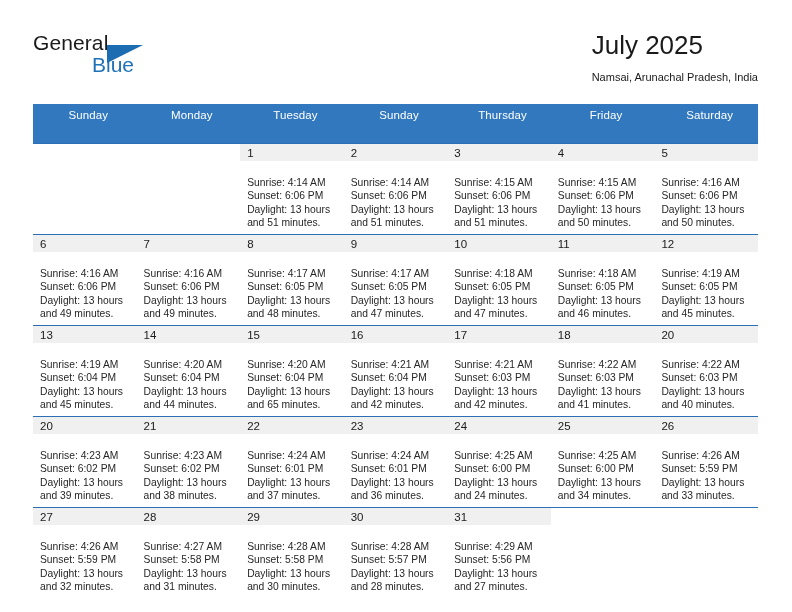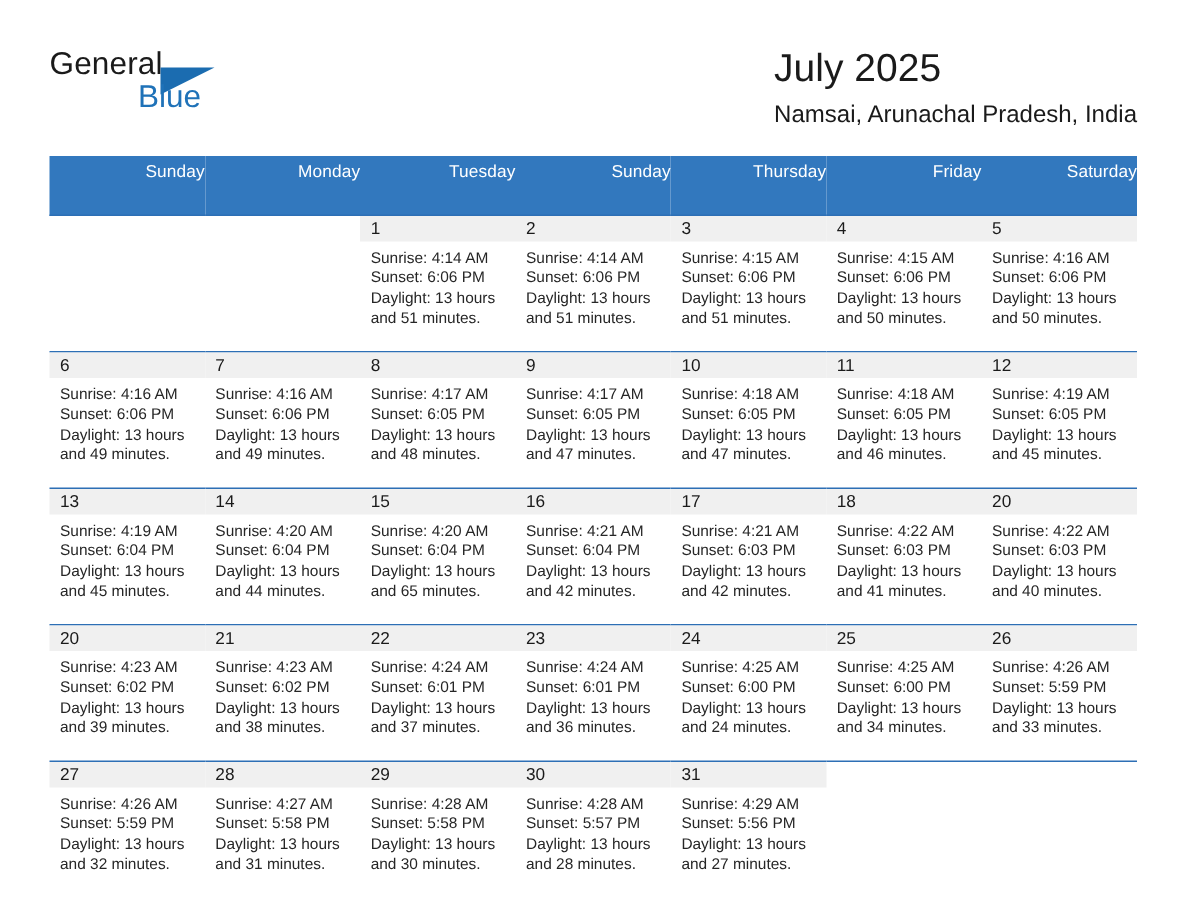--- a/index.html
+++ b/index.html
@@ -76,21 +76,21 @@
   }
   .cal-title {
     font-size: 26px;
     color: #1a1a1a;
     line-height: 34px;
     white-space: nowrap;
     font-weight: normal;
     margin: 0;
   }
   .cal-subtitle {
-    font-size: 16px;
+    font-size: 11px;
     color: #1a1a1a;
     line-height: 22px;
     white-space: nowrap;
     margin: 4px 0 0 0;
     font-weight: normal;
   }
 
   
   .calendar {
     position: absolute;
@@ -98,21 +98,21 @@
     top: 104px;
     width: 725px;
     border-collapse: collapse;
     table-layout: fixed;
   }
   .calendar th {
     background: #3278be;
     color: #ffffff;
     font-size: 11.5px;
     font-weight: normal;
-    text-align: right;
+    text-align: center;
     padding: 5px 0 22px 7px;
     height: 21px;
     box-sizing: border-box;
     letter-spacing: 0.1px;
   }
   .calendar td {
     vertical-align: top;
     padding: 0;
     width: 103.57px;
     border-top: 1.4px solid #2d6fb5;
@@ -131,21 +131,21 @@
   }
   .daynum-band {
     height: 17px;
     box-sizing: border-box;
     padding: 1px 0 0 7px;
     font-size: 11.5px;
     color: #1a1a1a;
     line-height: 16px;
   }
   .dayinfo {
-    padding: 5px 6px 0 7px;
+    padding: 15px 6px 0 7px;
     font-size: 10.3px;
     line-height: 13.3px;
     color: #262626;
   }
   .dayinfo div {
     white-space: nowrap;
   }
 </style>
 </head>
 <body>

